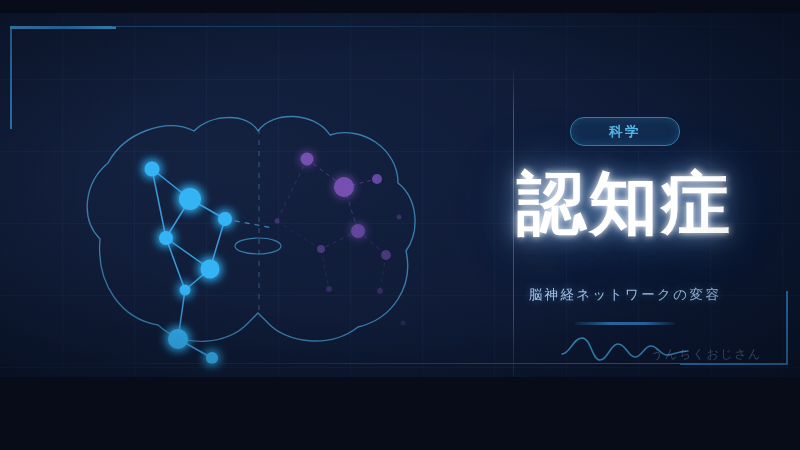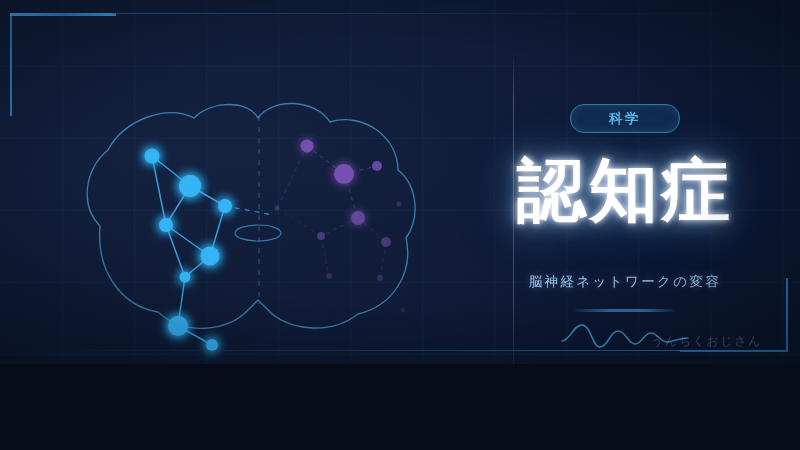--- a/index.html
+++ b/index.html
@@ -11,20 +11,21 @@
   #stage {
     position: relative;
     width: 800px;
     height: 364px;
     overflow: hidden;
     font-family: "DejaVu Sans", "Liberation Sans", sans-serif;
     background:
       radial-gradient(ellipse 120% 110% at 28% 42%, #142240 0%, #101c38 38%, #0b1730 62%, #0a1126 100%);
     color: #dce8f8;
     user-select: none;
+    margin-top: 13px;
   }
 
   
   .bg-grid {
     position: absolute;
     inset: 0;
     background-image:
       linear-gradient(to right, rgba(110,170,235,0.045) 1px, transparent 1px),
       linear-gradient(to bottom, rgba(110,170,235,0.045) 1px, transparent 1px);
     background-size: 72px 72px;

